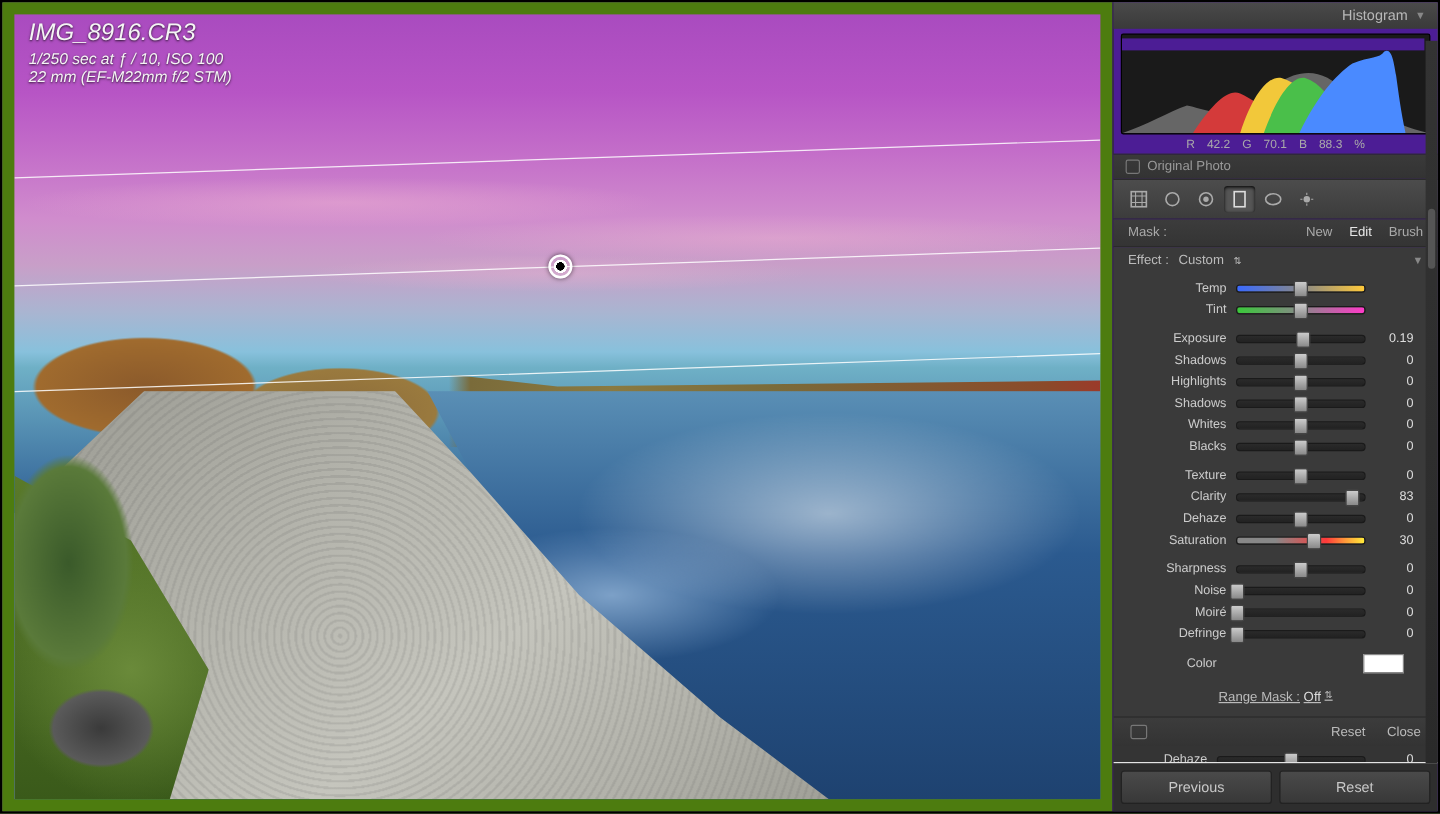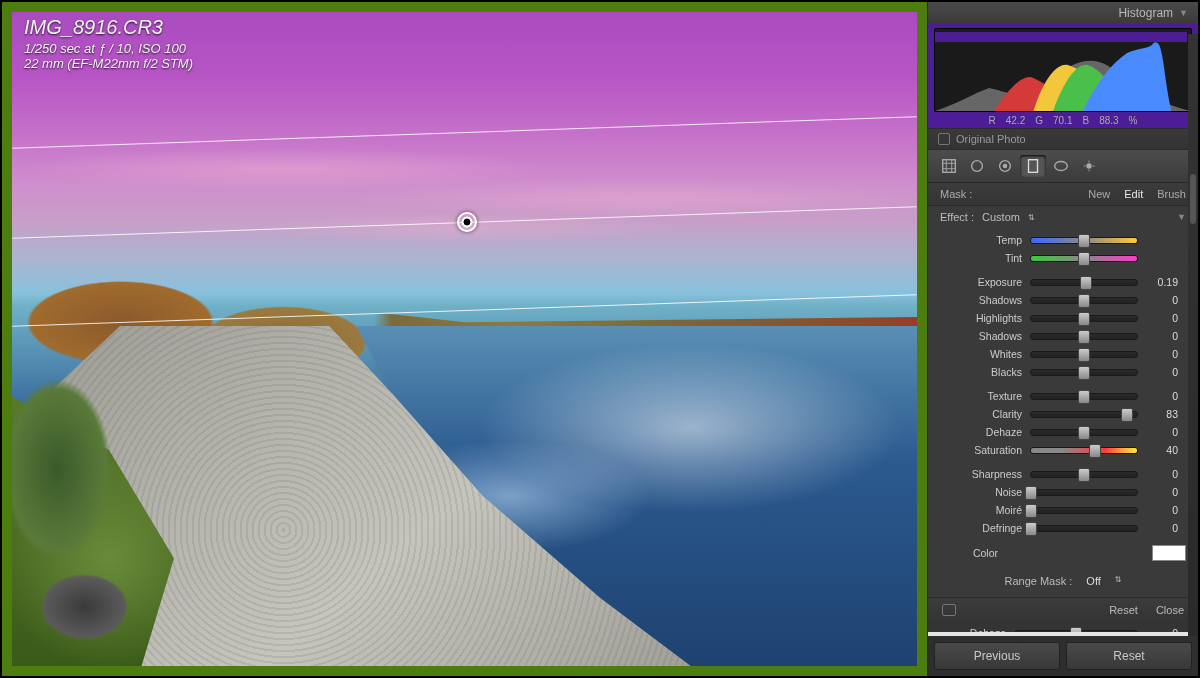--- a/index.html
+++ b/index.html
@@ -163,36 +163,36 @@
   }
   .slider-row .track.temp{background:linear-gradient(to right,#3a6aff 0%, #888 50%, #ffc93a 100%);}
   .slider-row .track.tint{background:linear-gradient(to right,#3ac93a 0%, #888 50%, #ff3ac9 100%);}
   .slider-row .track.sat{background:linear-gradient(to right,#888 0%, #888 30%, #ff3a3a 70%, #ff9a3a 85%, #ffea3a 100%);}
   .slider-row .thumb{
     position:absolute;top:-4px;width:10px;height:12px;background:linear-gradient(#ccc,#888);
     border:1px solid #444;border-radius:2px;transform:translateX(-6px);
   }
   .slider-row .val{width:32px;text-align:right;font-size:10.5px;color:#ddd;}
   .sep{height:6px;}
-  .color-row{display:flex;align-items:center;padding:6px 12px;gap:8px;}
+  .color-row{display:flex;align-items:center;padding:6px 28px;gap:8px;}
   .color-row .name{width:58px;text-align:right;font-size:10.5px;color:#ccc;}
   .color-row .swatch{width:32px;height:14px;background:#fff;border:1px solid #888;margin-left:auto;}
-  .range-mask{display:flex;justify-content:center;gap:14px;padding:8px 0 10px;font-size:11px;color:#bbb;}
+  .range-mask{display:flex;justify-content:center;gap:3px;padding:8px 0 10px;font-size:11px;color:#bbb;text-decoration:underline;}
   .range-mask .sel{color:#ddd;}
   .bottom-btns{
     display:flex;justify-content:flex-end;gap:18px;padding:6px 14px;
     background:linear-gradient(#3c3c3c,#333);border-top:1px solid #2a2a2a;font-size:11px;color:#bbb;
   }
   .bottom-btns span{cursor:pointer;}
   .switch-icon{width:12px;height:10px;border:1px solid #777;border-radius:2px;display:inline-block;margin-right:auto;}
   
   .lower-section{padding:2px 10px 4px;background:#343434;}
   
   .footer{
-    display:flex;gap:6px;padding:6px 6px 6px 6px;background:#2e2e2e;border-top:4px solid #e5e5e5;
+    display:flex;gap:6px;padding:6px 6px 6px 6px;background:#2e2e2e;border-top:1px solid #e5e5e5;
   }
   .footer .btn{
     flex:1;height:26px;border:1px solid #222;border-radius:3px;
     background:linear-gradient(#4a4a4a,#383838);color:#c8c8c8;font-size:12px;
     display:flex;align-items:center;justify-content:center;
   }
   
   .side-scroll{position:absolute;right:0;top:32px;bottom:40px;width:10px;background:linear-gradient(#333,#2a2a2a);}
   .side-scroll::after{content:"";position:absolute;left:2px;top:140px;width:6px;height:50px;background:#555;border-radius:3px;}
 </style>
@@ -388,21 +388,21 @@
             <div class="track ">
               <div class="thumb" style="left: 50%;"></div>
             </div>
             <span class="val">0</span>
           </div>
           <div class="slider-row">
             <span class="name">Saturation</span>
             <div class="track sat">
               <div class="thumb" style="left: 60%;"></div>
             </div>
-            <span class="val">40</span>
+            <span class="val">30</span>
           </div>
           <div class="sep"></div>
           <div class="slider-row">
             <span class="name">Sharpness</span>
             <div class="track ">
               <div class="thumb" style="left: 50%;"></div>
             </div>
             <span class="val">0</span>
           </div>
           <div class="slider-row">

